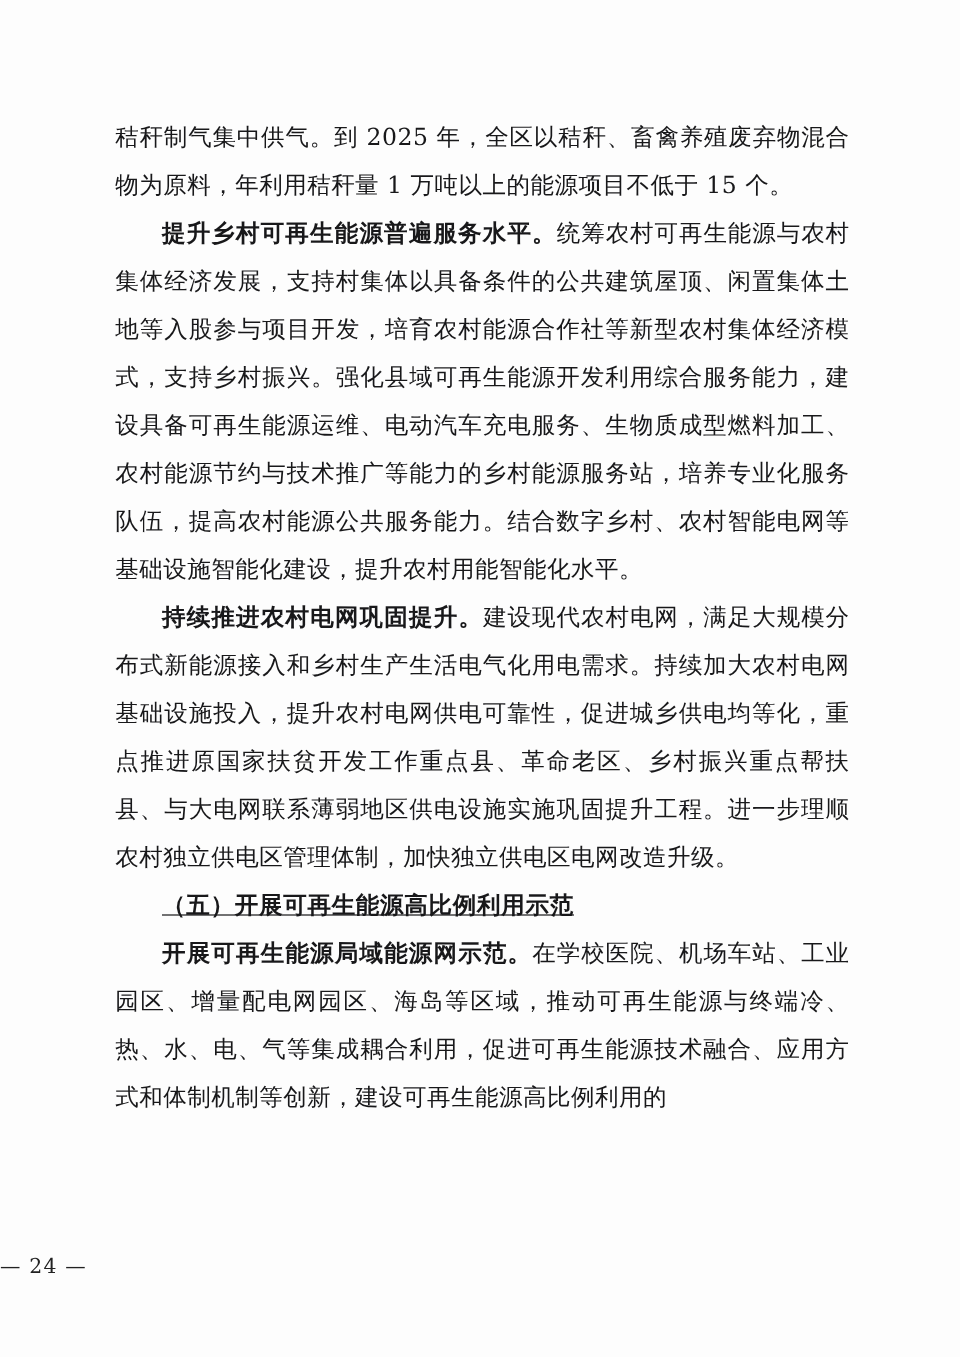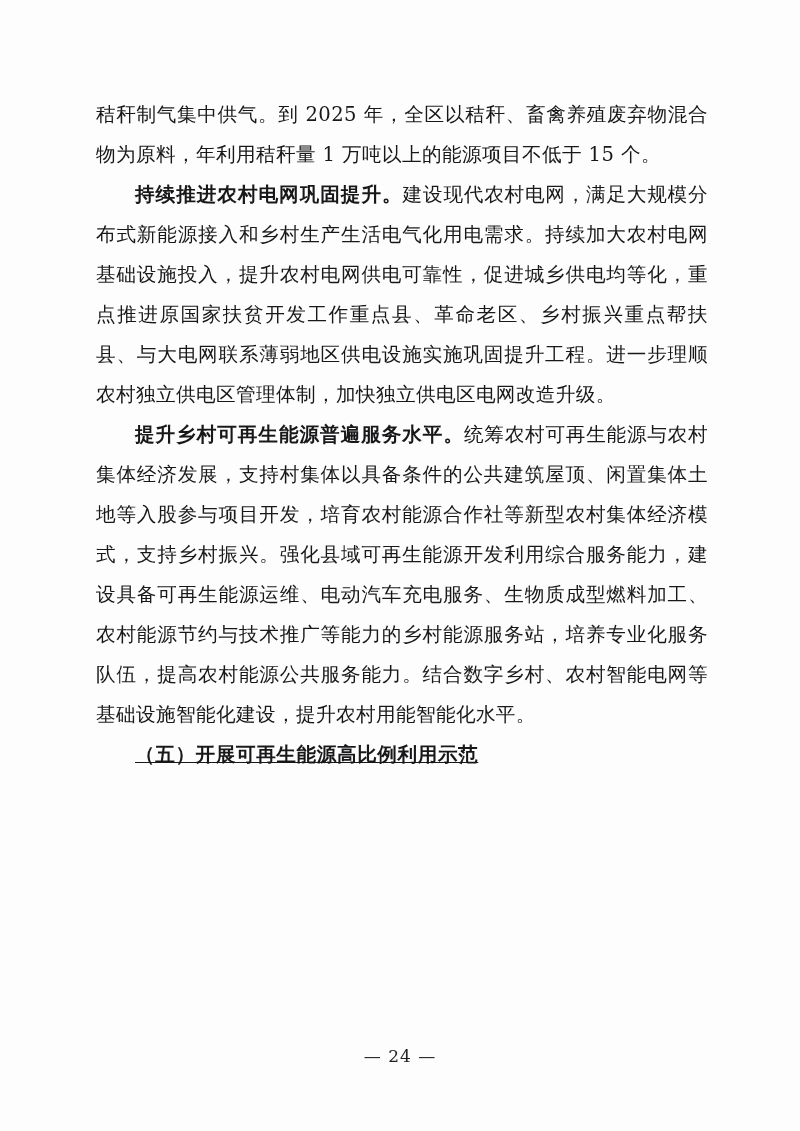--- a/index.html
+++ b/index.html
@@ -55,48 +55,50 @@
     font-family: "DejaVu Sans", "Liberation Sans", sans-serif;
     letter-spacing: 0.6px;
     color: #18181a;
     text-decoration: underline;
   }
   .footer {
     position: absolute;
     left: 0;
     top: 1046px;
     width: 800px;
-    text-align: center;
     font-size: 17px;
     color: #222;
     letter-spacing: 1px;
     font-family: "DejaVu Serif", "Liberation Serif", serif;
   }
 </style>
 </head>
 <body>
 
 <div class="page">
 
   <div class="content">
 
     <p class="para">
       <span>秸秆制气集中供气。到 2025 年，全区以秸秆、畜禽养殖废弃物混合物为原料，年利用秸秆量 1 万吨以上的能源项目不低于 15 个。</span>
     </p>
 
     <p class="para indent">
-      <span class="lead">持续推进农村电网巩固提升。</span><span>建设现代农村电网，满足大规模分布式新能源接入和乡村生产生活电气化用电需求。持续加大农村电网基础设施投入，提升农村电网供电可靠性，促进城乡供电均等化，重点推进原国家扶贫开发工作重点县、革命老区、乡村振兴重点帮扶县、与大电网联系薄弱地区供电设施实施巩固提升工程。进一步理顺农村独立供电区管理体制，加快独立供电区电网改造升级。</span>
+      <span class="lead">提升乡村可再生能源普遍服务水平。</span><span>统筹农村可再生能源与农村集体经济发展，支持村集体以具备条件的公共建筑屋顶、闲置集体土地等入股参与项目开发，培育农村能源合作社等新型农村集体经济模式，支持乡村振兴。强化县域可再生能源开发利用综合服务能力，建设具备可再生能源运维、电动汽车充电服务、生物质成型燃料加工、农村能源节约与技术推广等能力的乡村能源服务站，培养专业化服务队伍，提高农村能源公共服务能力。结合数字乡村、农村智能电网等基础设施智能化建设，提升农村用能智能化水平。</span>
     </p>
 
     <p class="para indent">
-      <span class="lead">提升乡村可再生能源普遍服务水平。</span><span>统筹农村可再生能源与农村集体经济发展，支持村集体以具备条件的公共建筑屋顶、闲置集体土地等入股参与项目开发，培育农村能源合作社等新型农村集体经济模式，支持乡村振兴。强化县域可再生能源开发利用综合服务能力，建设具备可再生能源运维、电动汽车充电服务、生物质成型燃料加工、农村能源节约与技术推广等能力的乡村能源服务站，培养专业化服务队伍，提高农村能源公共服务能力。结合数字乡村、农村智能电网等基础设施智能化建设，提升农村用能智能化水平。</span>
+      <span class="lead">持续推进农村电网巩固提升。</span><span>建设现代农村电网，满足大规模分布式新能源接入和乡村生产生活电气化用电需求。持续加大农村电网基础设施投入，提升农村电网供电可靠性，促进城乡供电均等化，重点推进原国家扶贫开发工作重点县、革命老区、乡村振兴重点帮扶县、与大电网联系薄弱地区供电设施实施巩固提升工程。进一步理顺农村独立供电区管理体制，加快独立供电区电网改造升级。</span>
     </p>
 
     <p class="heading">
       <span>（五）开展可再生能源高比例利用示范</span>
     </p>
 
+    <p class="para indent">
+      <span class="lead">开展可再生能源局域能源网示范。</span><span>在学校医院、机场车站、工业园区、增量配电网园区、海岛等区域，推动可再生能源与终端冷、热、水、电、气等集成耦合利用，促进可再生能源技术融合、应用方式和体制机制等创新，建设可再生能源高比例利用的</span>
+    </p>
 
   </div>
 
   <div class="footer">— 24 —</div>
 
 </div>
 
 </body></html>

